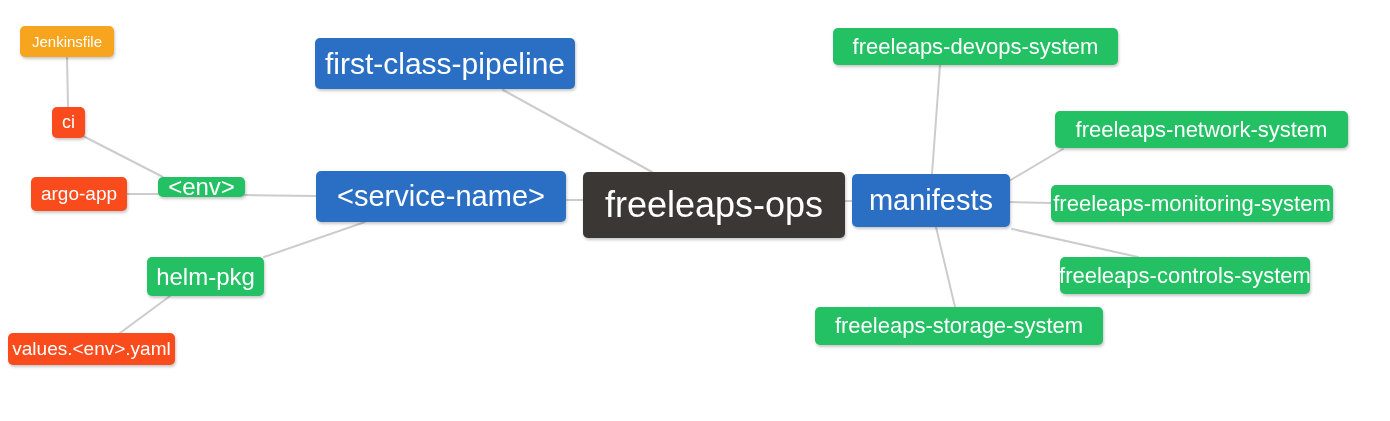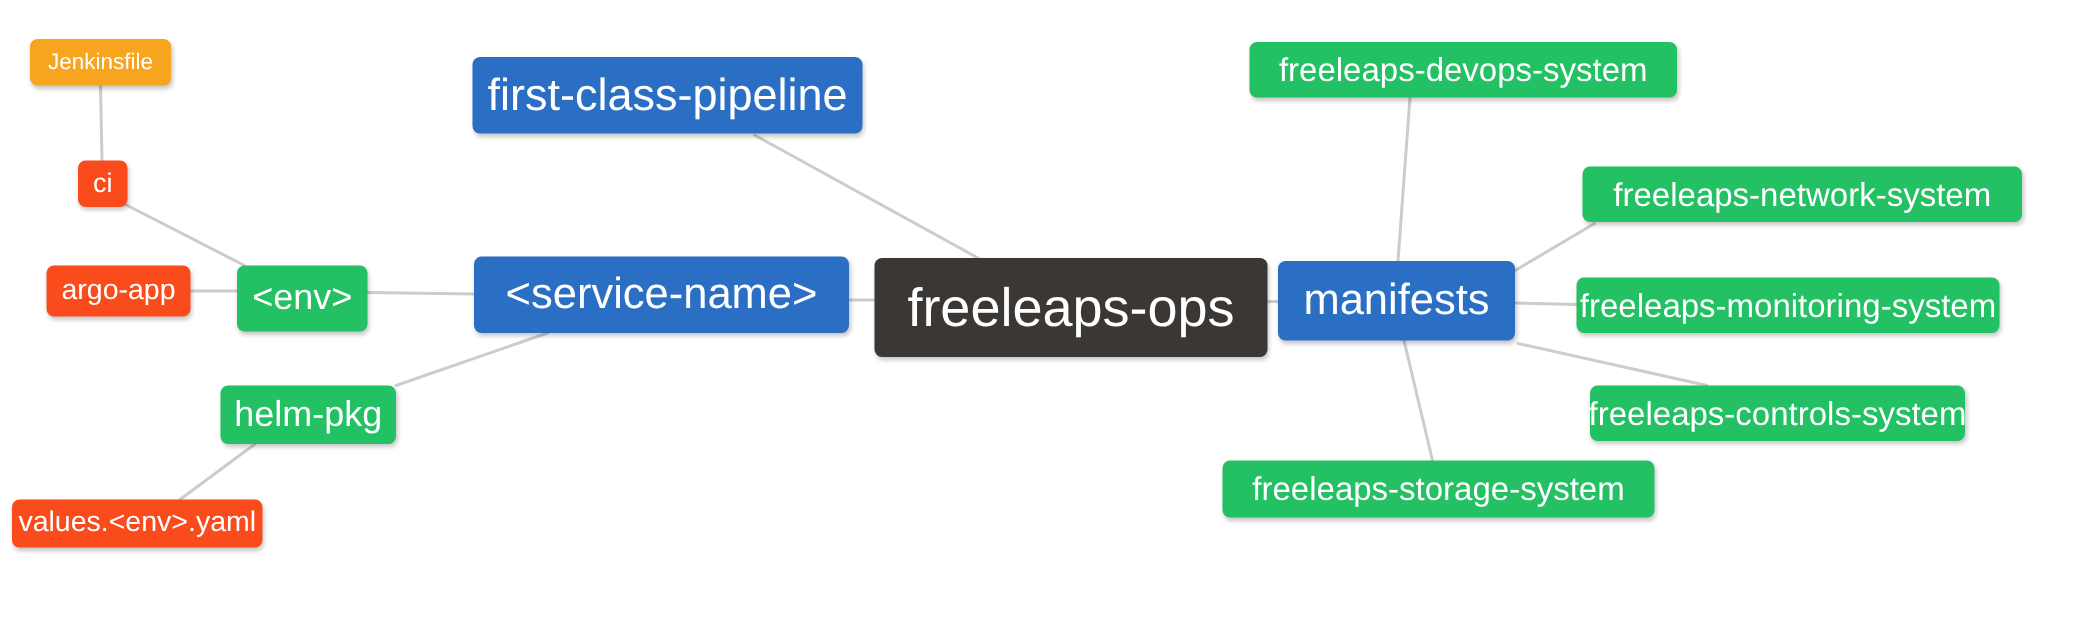--- a/index.html
+++ b/index.html
@@ -64,21 +64,21 @@
     <line x1="932" y1="174" x2="940" y2="65"></line>
     <line x1="1009" y1="181" x2="1063" y2="149"></line>
     <line x1="1010" y1="202" x2="1051" y2="203"></line>
     <line x1="1012" y1="229" x2="1138" y2="257"></line>
     <line x1="936" y1="227" x2="955" y2="307"></line>
   </svg>
 
   <div class="node c-orange" style="left:20px;  top:26px;  width:94px;  height:31px; font-size:15px;">Jenkinsfile</div>
   <div class="node c-red" style="left:52px;  top:107px; width:33px;  height:31px; font-size:18px;">ci</div>
   <div class="node c-red" style="left:31px;  top:177px; width:96px;  height:34px; font-size:19px;">argo-app</div>
-  <div class="node c-green" style="left:158px; top:177px; width:87px;  height:44px; font-size:24px;text-align:center;">&lt;env&gt;</div>
+  <div class="node c-green" style="left:158px; top:177px; width:87px;  height:20px; font-size:24px;text-align:center;">&lt;env&gt;</div>
   <div class="node c-blue" style="left:315px; top:38px;  width:260px; height:51px; font-size:30px;">first-class-pipeline</div>
   <div class="node c-blue" style="left:316px; top:171px; width:250px; height:51px; font-size:29px;">&lt;service-name&gt;</div>
   <div class="node c-dark" style="left:583px; top:172px; width:262px; height:66px; font-size:36px;">freeleaps-ops</div>
   <div class="node c-blue" style="left:852px; top:174px; width:158px; height:53px; font-size:29px;">manifests</div>
   <div class="node c-green" style="left:797px; top:28px;  width:285px; height:37px; font-size:22px;margin-left:36px;">freeleaps-devops-system</div>
   <div class="node c-green" style="left:1055px;top:111px; width:293px; height:37px; font-size:22px;">freeleaps-network-system</div>
   <div class="node c-green" style="left:1051px;top:185px; width:282px; height:37px; font-size:22px;">freeleaps-monitoring-system</div>
   <div class="node c-green" style="left:1060px;top:257px; width:250px; height:37px; font-size:22px;">freeleaps-controls-system</div>
   <div class="node c-green" style="left:815px; top:307px; width:288px; height:38px; font-size:22px;">freeleaps-storage-system</div>
   <div class="node c-green" style="left:147px; top:257px; width:117px; height:39px; font-size:24px;">helm-pkg</div>

